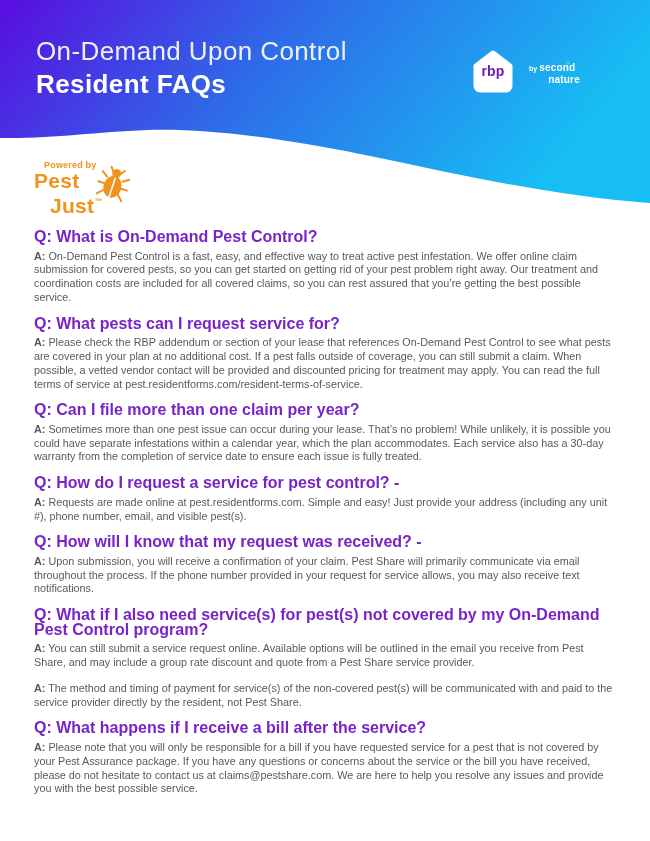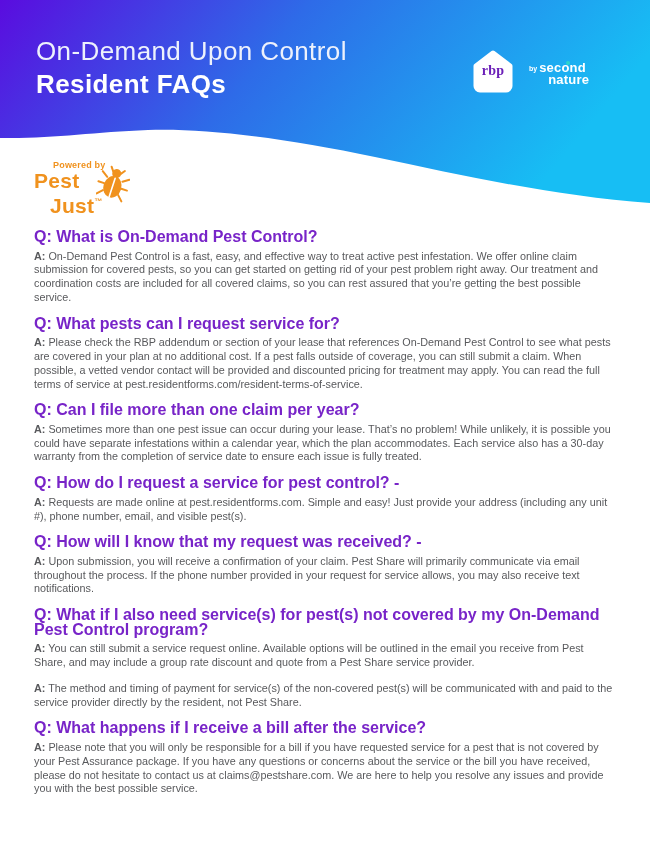--- a/index.html
+++ b/index.html
@@ -32,33 +32,33 @@
   }
   .hero-subtitle{
     color:#ffffff;
     font-size:26px;font-weight:800;letter-spacing:0.4px;line-height:34px;
   }
   .rbp-lockup{position:absolute;left:466px;top:46px;display:flex;align-items:center;gap:9px;}
   .rbp-badge{position:relative;width:54px;height:54px;}
   .rbp-badge svg{display:block;}
   .rbp-text{
     position:absolute;left:0;top:17px;width:54px;text-align:center;
-    color:var(--rbp_purple);font-size:14px;font-weight:800;letter-spacing:0.2px;font-family:Liberation Serif, serif;
+    color:var(--rbp_purple);font-size:14px;font-weight:800;letter-spacing:0.2px;
   }
   .sn-lockup{display:flex;align-items:flex-start;gap:2px;padding-top:2px;}
   .sn-by{color:#fff;font-size:7px;font-weight:600;margin-top:3px;}
-  .sn-words{position:relative;color:#fff;font-weight:800;font-size:13px;line-height:12px;letter-spacing:0.2px;}
+  .sn-words{position:relative;color:#fff;font-weight:800;font-size:10px;line-height:12px;letter-spacing:0.2px;}
   .sn-word2{padding-left:9px;}
   .sn-dot{
     position:absolute;left:27px;top:-1px;width:4px;height:4px;border-radius:50%;
     background:var(--brand_teal);
   }
   
   .pestshare{position:absolute;left:34px;top:160px;width:130px;color:var(--brand_orange);}
-  .ps-powered{font-size:9px;font-weight:600;letter-spacing:0.2px;margin-left:19px;}
+  .ps-powered{font-size:9px;font-weight:600;letter-spacing:0.2px;margin-left:10px;}
   .ps-word1{font-size:21px;font-weight:700;line-height:22px;letter-spacing:0.3px;}
   .ps-word2{font-size:21px;font-weight:800;line-height:20px;letter-spacing:0.3px;margin-left:16px;}
   .ps-tm{font-size:8px;vertical-align:9px;font-weight:700;}
   .ps-bug{position:absolute;left:62px;top:5px;}
   
   .faq-list{position:absolute;left:34px;top:230px;width:584px;}
   .faq-item{margin-bottom:12px;}
   .question{
     color:var(--accent_purple);
     font-size:16px;font-weight:700;line-height:14.5px;

